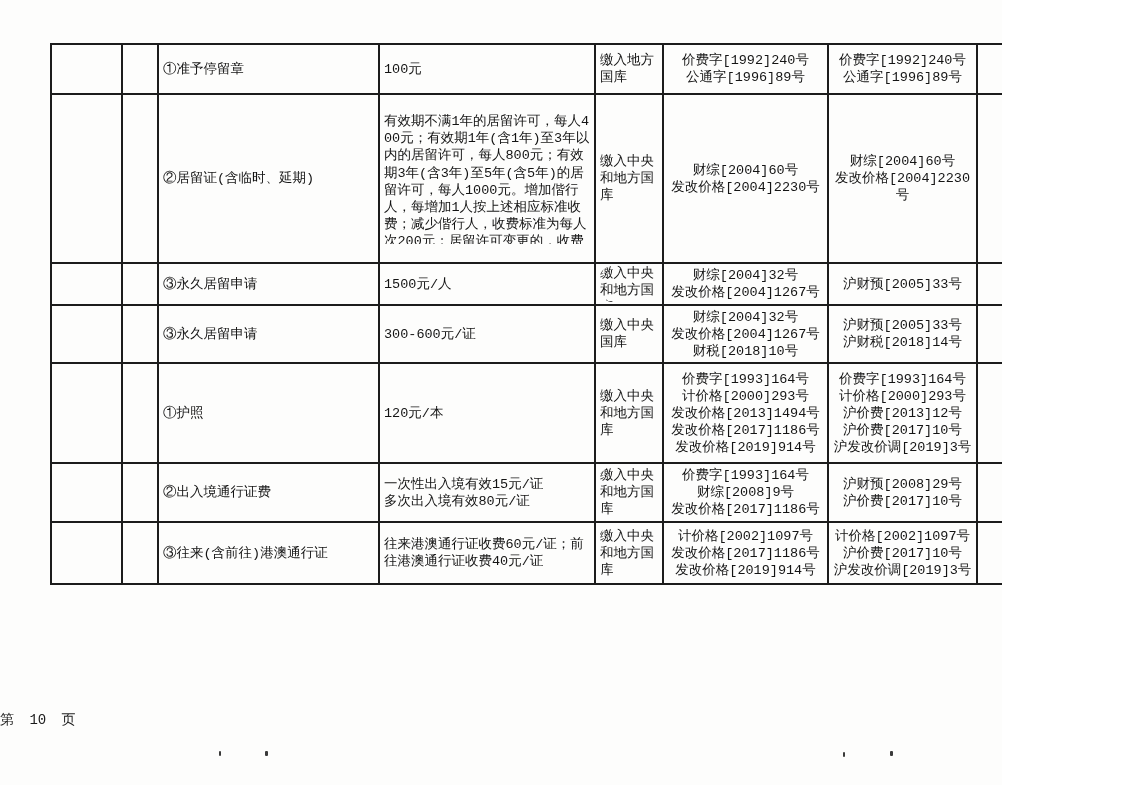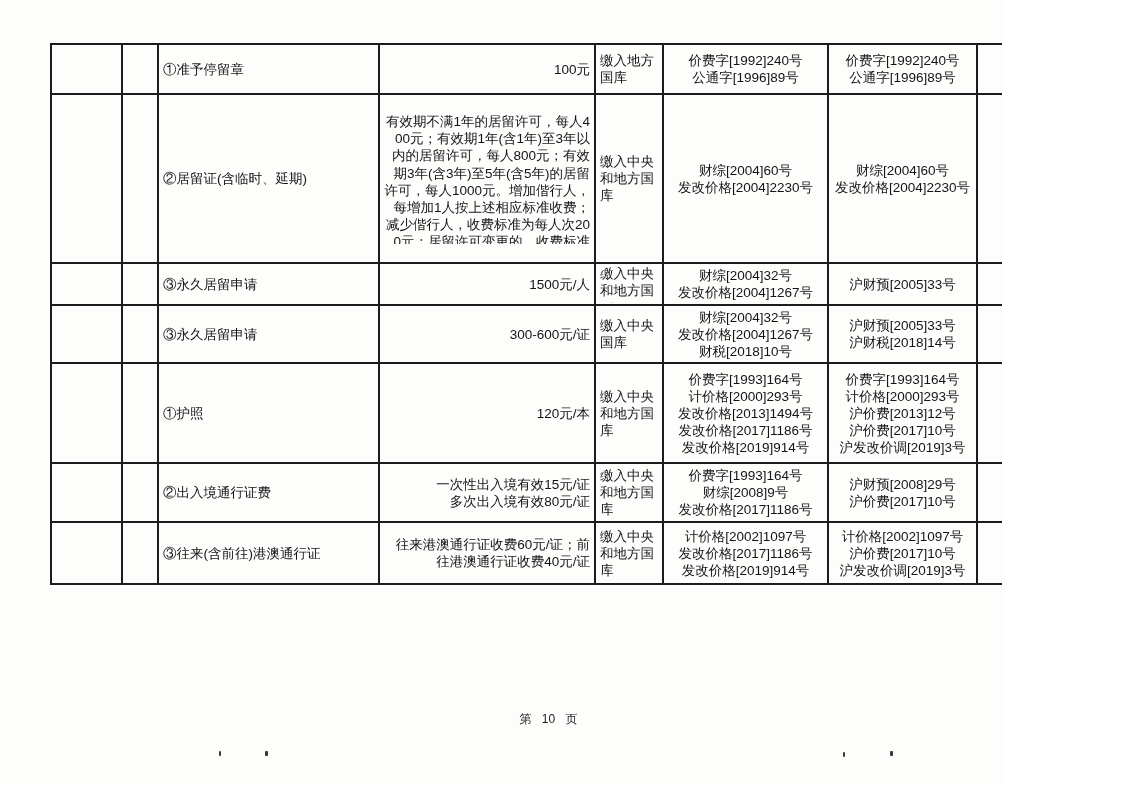--- a/index.html
+++ b/index.html
@@ -1,46 +1,46 @@
 <!DOCTYPE html>
 <html><head>
 <meta charset="utf-8">
 <style>
   html,body { margin:0; padding:0; background:#ffffff; }
   .page {
     position:relative; width:1002px; height:785px; overflow:hidden;
     background:#fdfdfc;
-    font-family:Liberation Sans, sans-serif;
+    font-family:Liberation Mono, monospace;
     color:#141414;
   }
   table.fee-table {
     position:absolute; left:50px; top:43px; width:1013px;
     border-collapse:collapse; table-layout:fixed;
   }
   table.fee-table td {
     border:2px solid #1c1c1c;
     padding:1px 4px;
     font-size:13.5px;
     line-height:17px;
     vertical-align:middle;
     overflow:hidden;
     word-break:break-all;
   }
   td.c-item { text-align:left; }
-  td.c-fee  { text-align:right; white-space:pre-line; }
+  td.c-fee  { text-align:left; white-space:pre-line; }
   td.c-tre  { text-align:left; padding:1px 2px; line-height:16px;border-radius:22px; }
   td.c-doc  { text-align:center; white-space:pre-line; line-height:18px; padding:1px 3px 1px 4px; }
   td.vtop   { vertical-align:top; }
   .clip { overflow:hidden; }
   .clip-fee { height:131px; line-height:17.2px; }
   .clip-tre3 { height:38px; }
   .clip-tre5 { height:31px; }
   .footer {
-    position:absolute; top:711px; left:7px; width:1083px;
-    text-align:center; font-size:12px; word-spacing:7px; color:#1a1a1a;
+    position:absolute; top:711px; left:0; width:1083px;
+    text-align:left; font-size:14px; word-spacing:7px; color:#1a1a1a;
   }
   .speck { position:absolute; background:#3a3a3a; width:2px; height:5px; border-radius:1px; }
   .speck.s1 { left:219px; top:751px; }
   .speck.s2 { left:265px; top:751px; width:3px; }
   .speck.s3 { left:843px; top:752px; }
   .speck.s4 { left:890px; top:751px; width:3px; }
   .speck.s5 { left:1035px; top:754px; height:3px; }
 </style>
 </head>
 <body>

